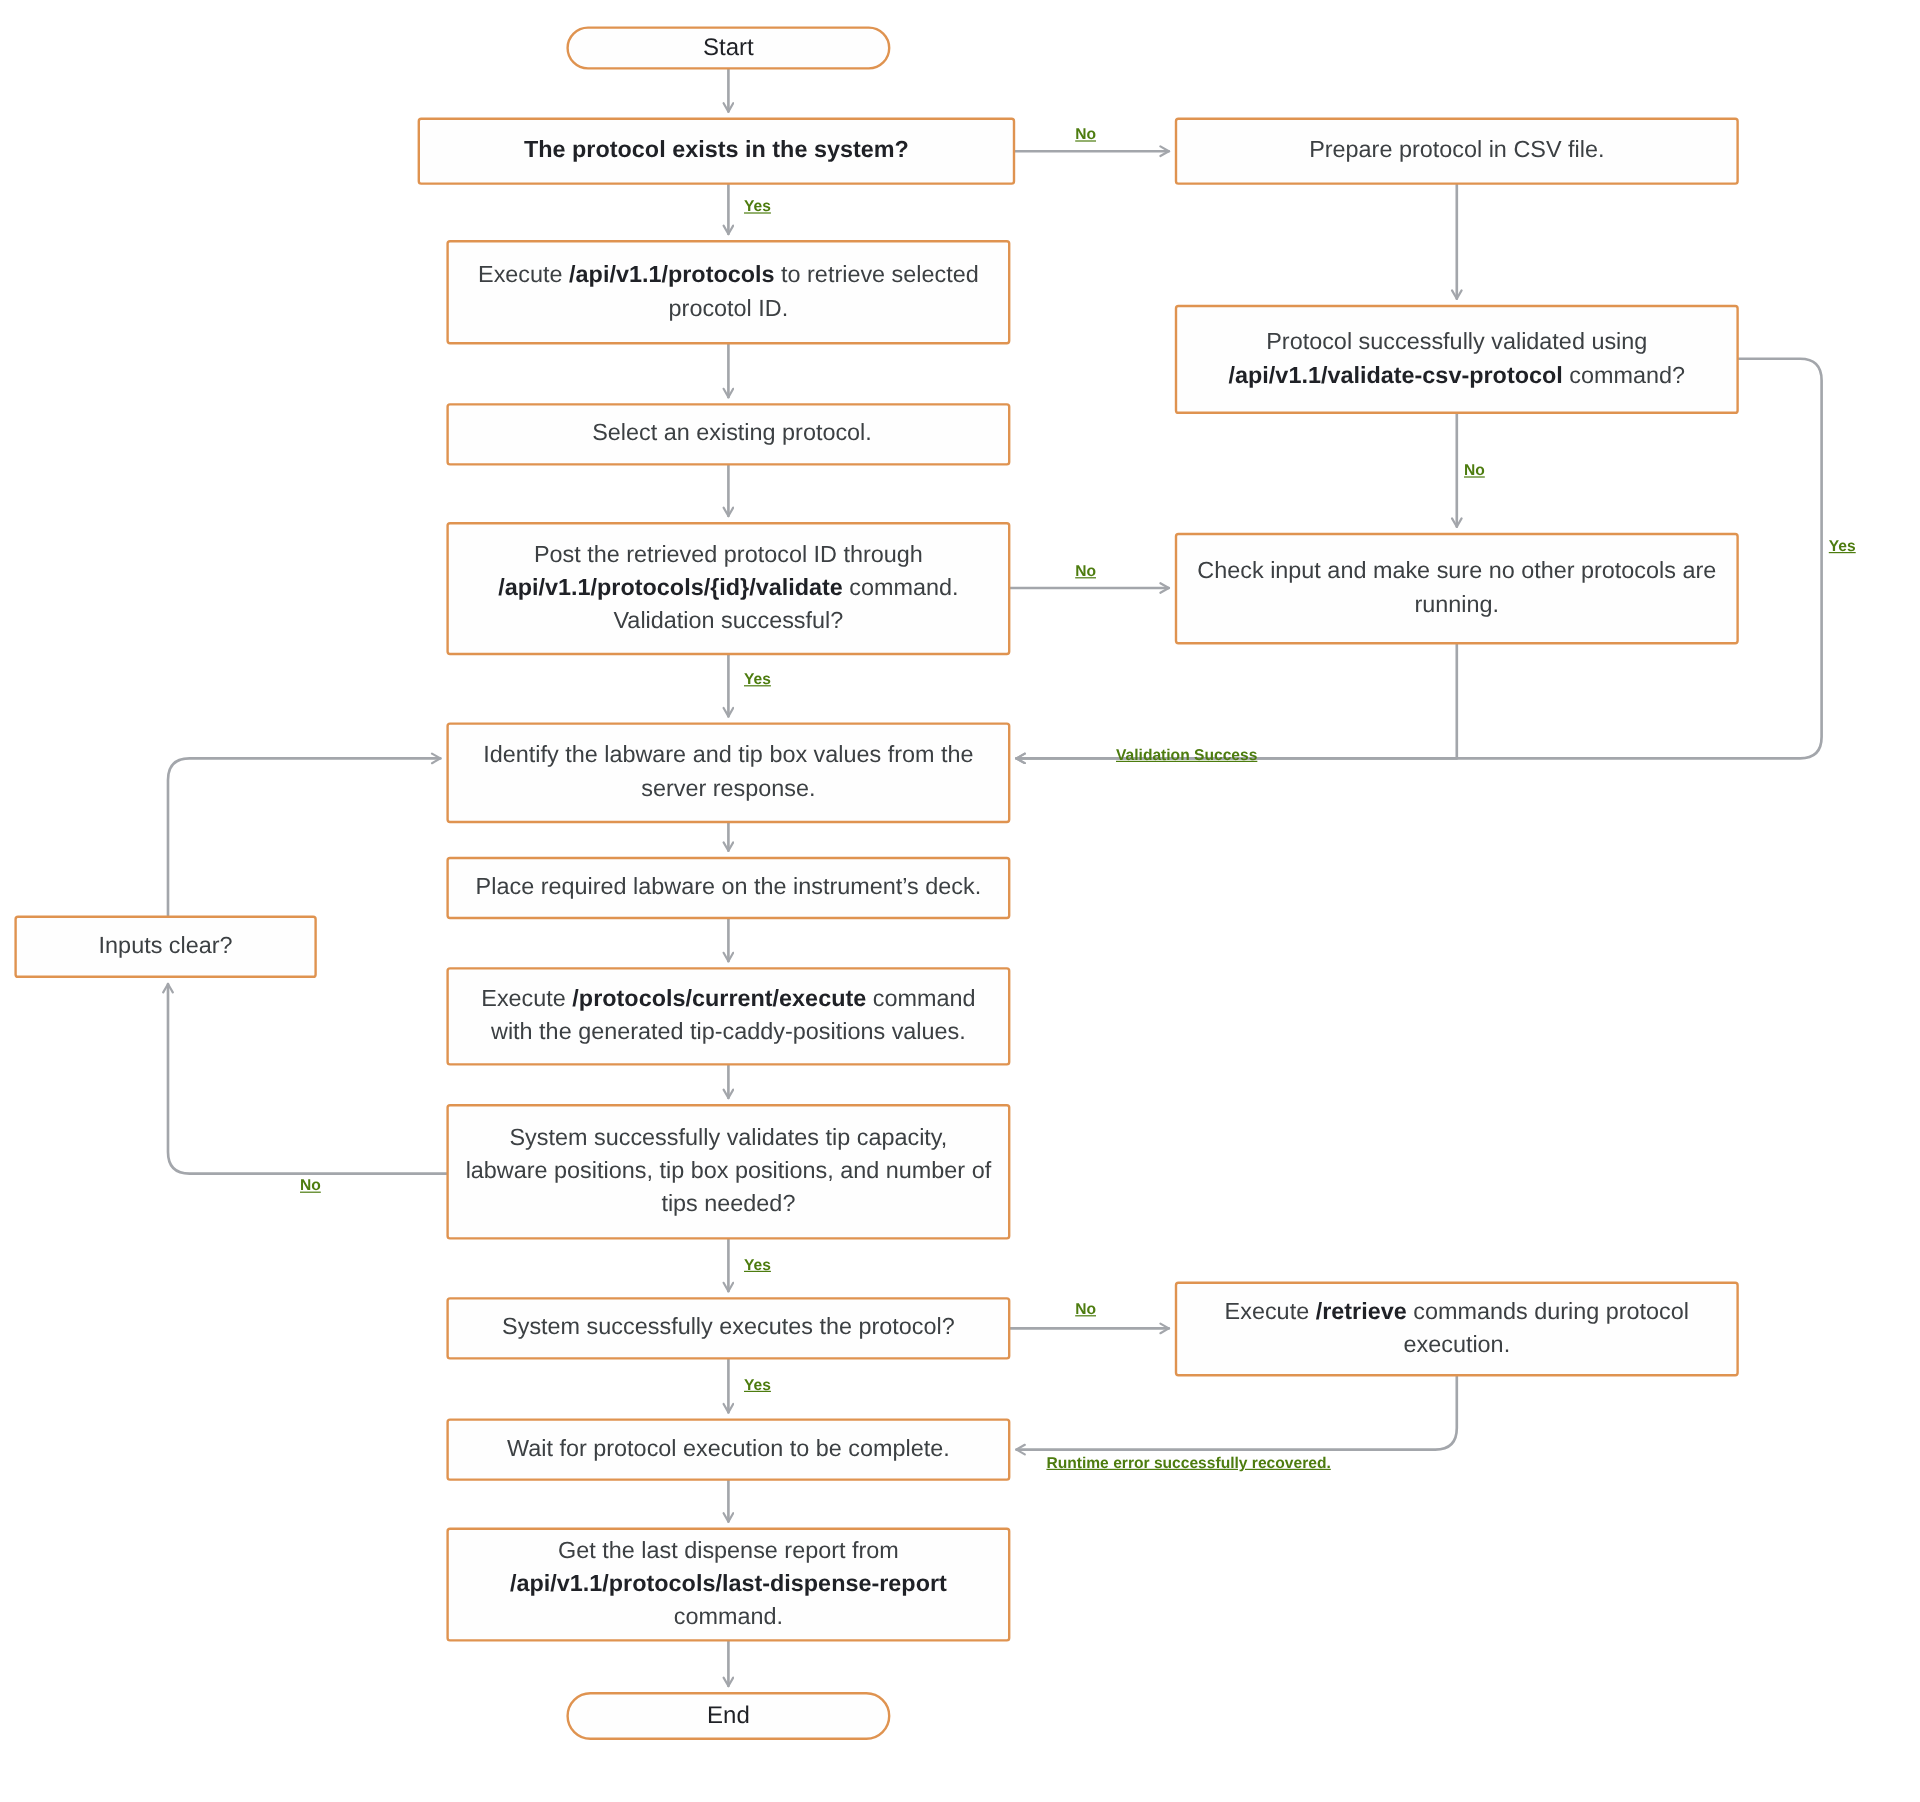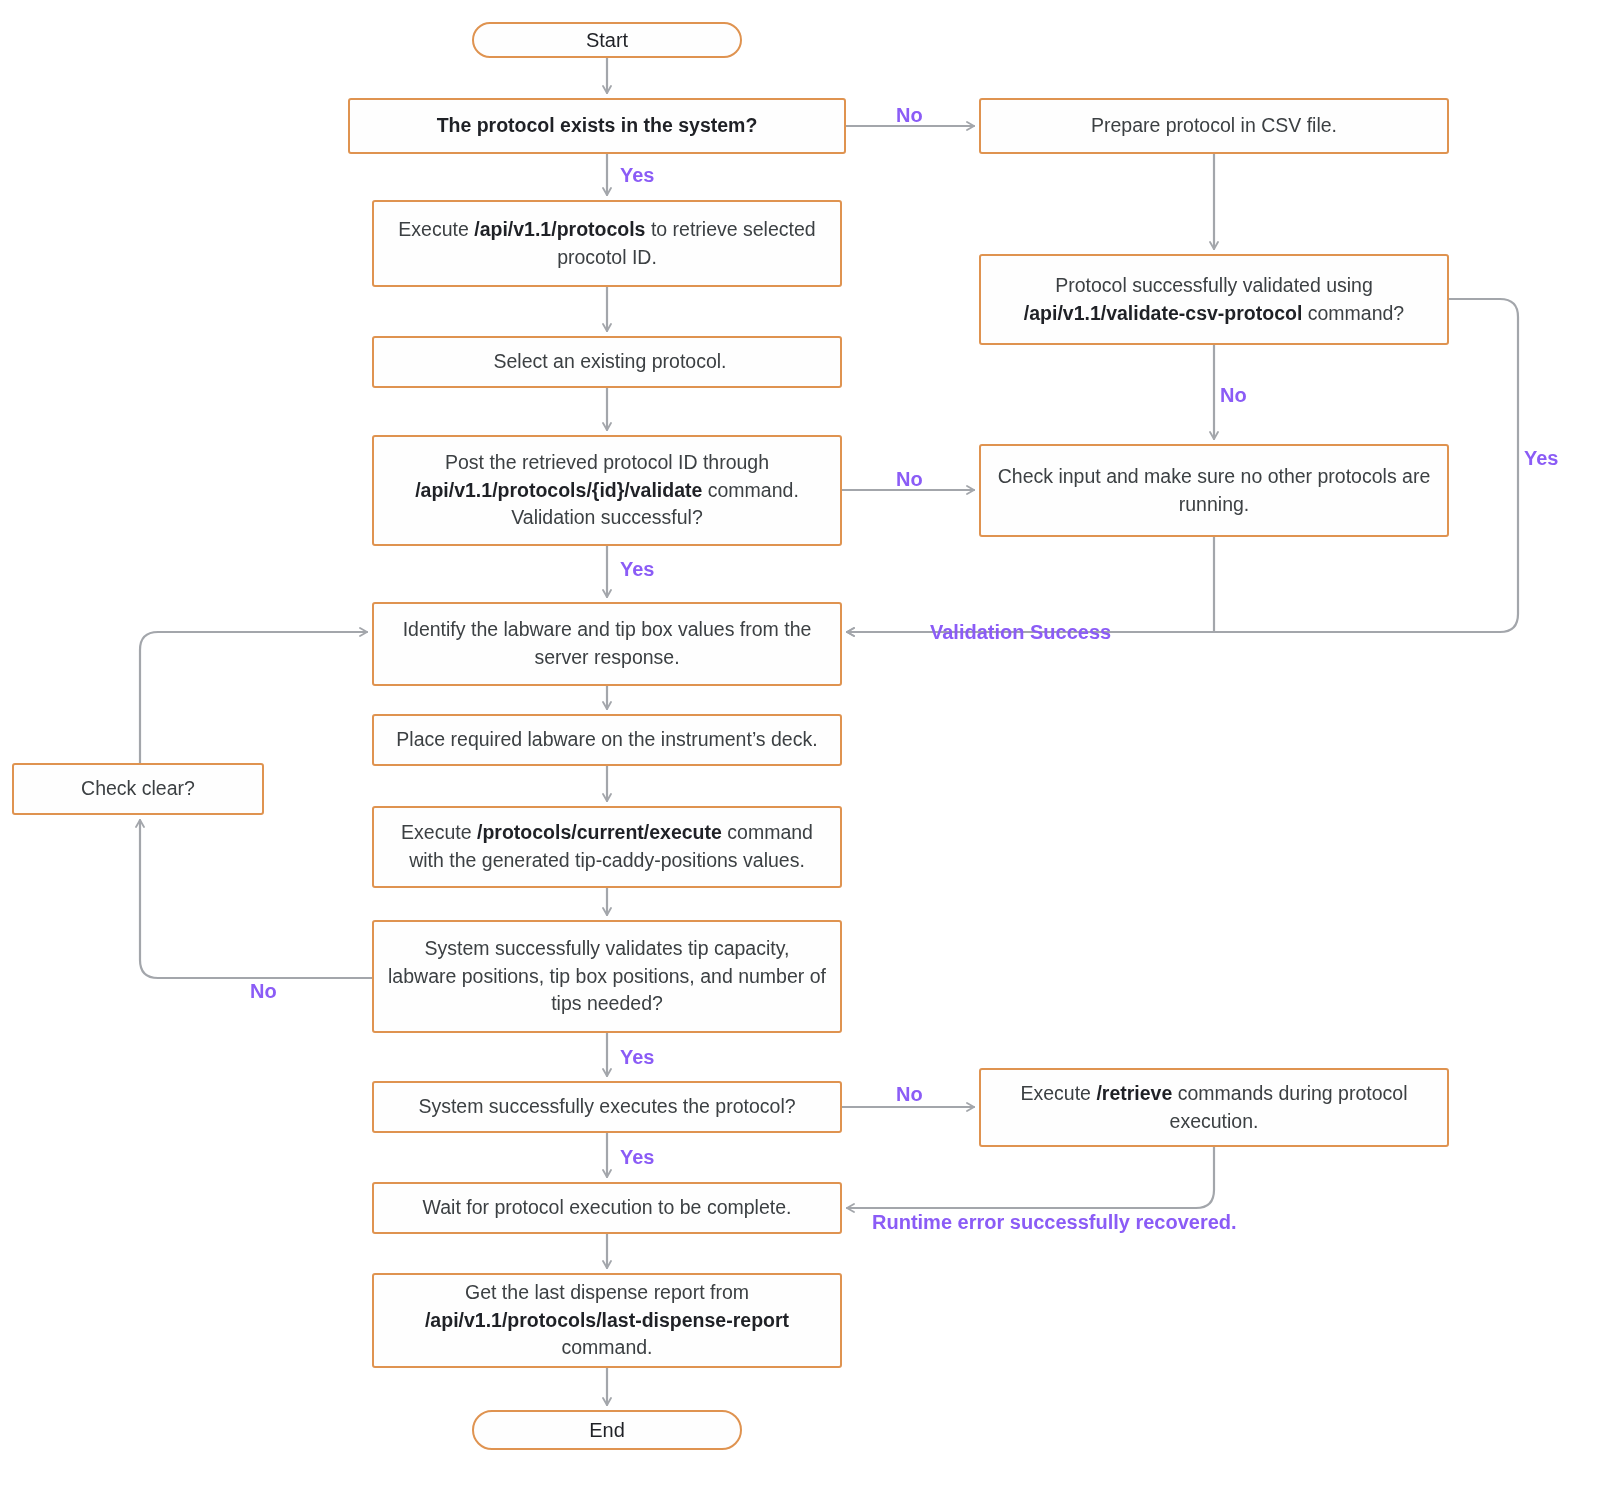--- a/index.html
+++ b/index.html
@@ -53,25 +53,26 @@
   .node .txt {
     display: block;
     width: 100%;
   }
   .node b {
     font-weight: bold;
     color: #1f2126;
   }
   .edge-label {
     position: absolute;
-    font-size: 20px;
+    font-size: 13px;
     font-weight: bold;
-    color: #8b5cf6;
+    color: #4d7c0f;
     white-space: nowrap;
     line-height: 1;
+    text-decoration: underline;
   }
 </style>
 </head>
 <body>
 
 <div id="canvas">
 
   <svg id="edges" viewBox="0 0 1600 1502" xmlns="http://www.w3.org/2000/svg">
     <defs>
       <marker id="ah" markerWidth="12" markerHeight="12" refX="9" refY="5" orient="auto" markerUnits="userSpaceOnUse">
@@ -148,21 +149,21 @@
       <div class="node" style="left: 372px; top: 435px; width: 470px; height: 111px;">
         <span class="txt">Post the retrieved protocol ID through <b>/api/v1.1/protocols/{id}/validate</b> command. Validation successful?</span>
       </div>
       <div class="node" style="left: 979px; top: 444px; width: 470px; height: 93px;">
         <span class="txt">Check input and make sure no other protocols are running.</span>
       </div>
       <div class="node" style="left: 372px; top: 602px; width: 470px; height: 84px;">
         <span class="txt">Identify the labware and tip box values from the server response.</span>
       </div>
       <div class="node" style="left: 12px; top: 763px; width: 252px; height: 52px;">
-        <span class="txt">Check clear?</span>
+        <span class="txt">Inputs clear?</span>
       </div>
       <div class="node" style="left: 372px; top: 714px; width: 470px; height: 52px;">
         <span class="txt">Place required labware on the instrument’s deck.</span>
       </div>
       <div class="node" style="left: 372px; top: 806px; width: 470px; height: 82px;">
         <span class="txt">Execute <b>/protocols/current/execute</b> command with the generated tip-caddy-positions values.</span>
       </div>
       <div class="node" style="left: 372px; top: 920px; width: 470px; height: 113px;">
         <span class="txt">System successfully validates tip capacity, labware positions, tip box positions, and number of tips needed?</span>
       </div>

